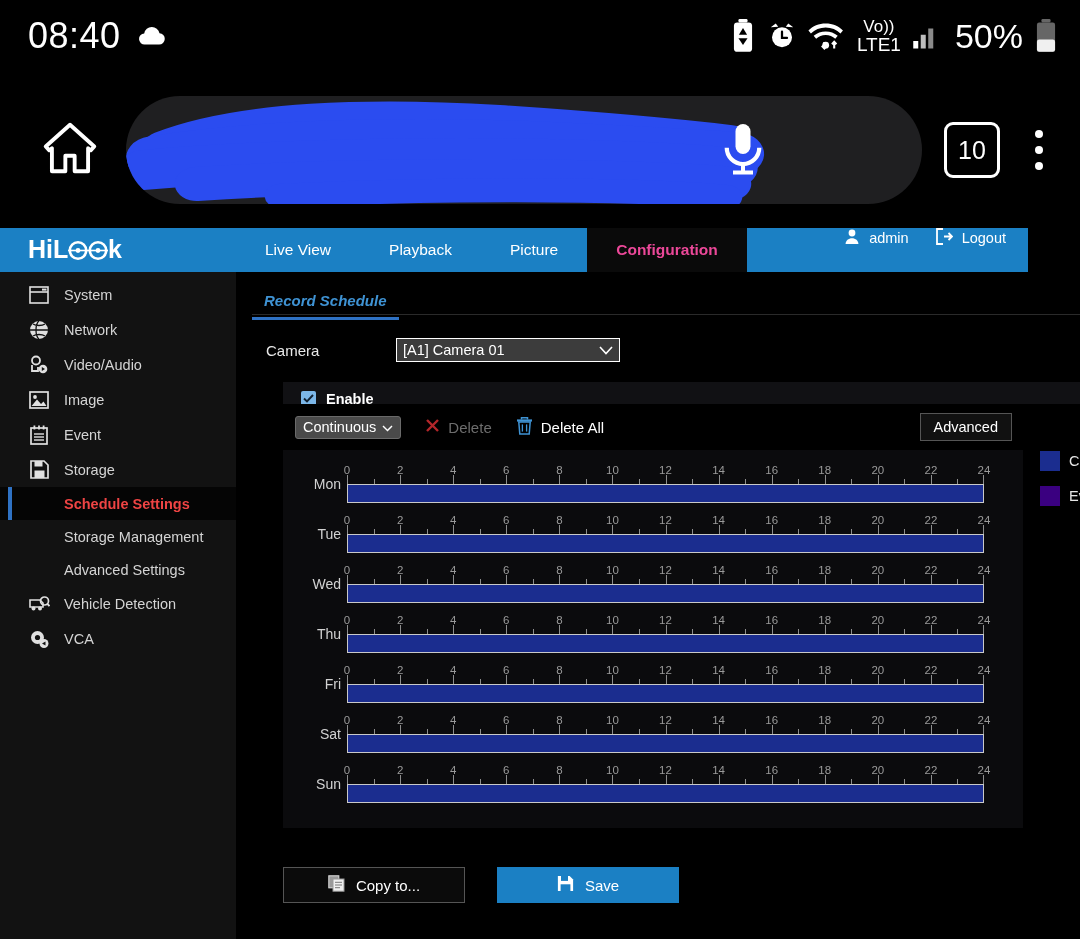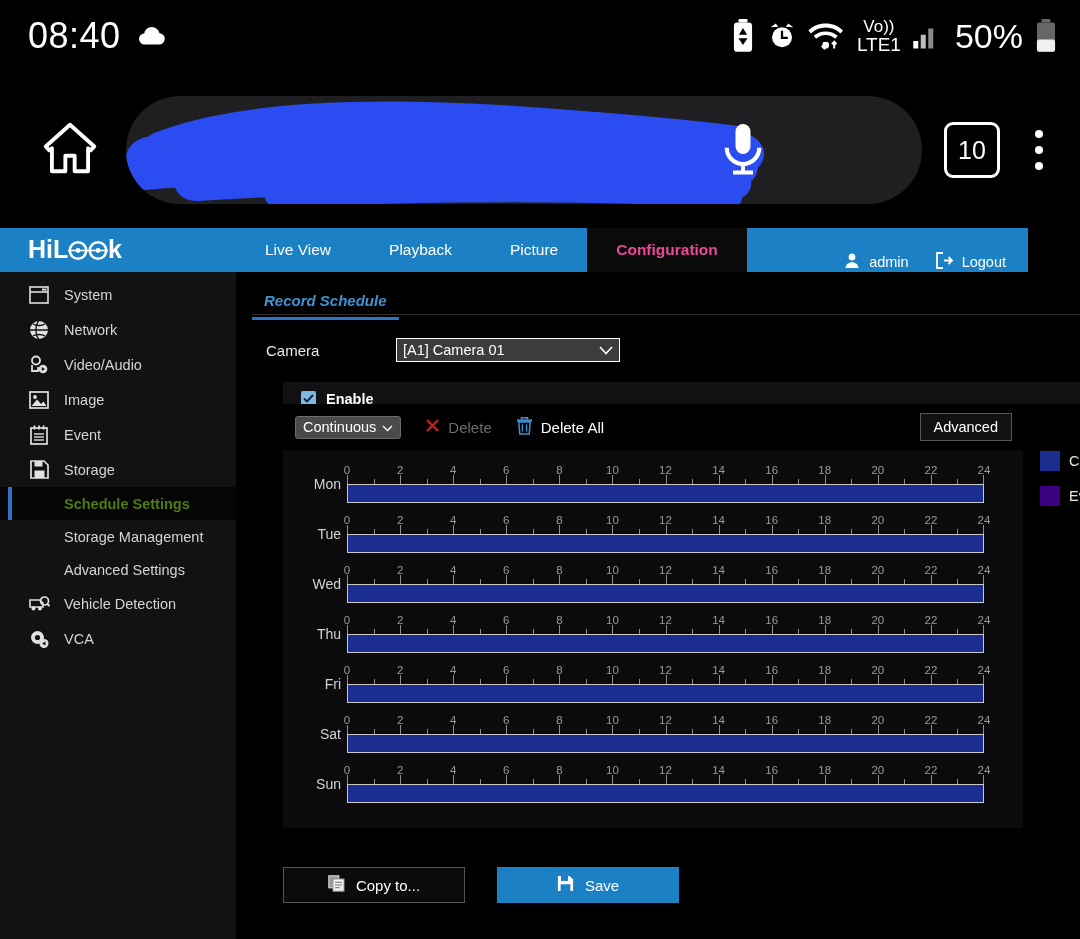--- a/index.html
+++ b/index.html
@@ -57,38 +57,38 @@
     background: #1b80c4; display: flex; align-items: stretch;
   }
   .logo { width: 236px; display: flex; align-items: center; padding-left: 28px; }
   .logo svg { display: block; }
   .nav { display: flex; align-items: stretch; }
   .nav-item {
     display: flex; align-items: center; padding: 0 29px;
     color: #fff; font-size: 15.5px; white-space: nowrap;
   }
   .nav-item.active { background: #0a0a0a; color: #ec4899; font-weight: bold; }
-  .hl-right { margin-left: auto; display: flex; align-items: flex-end; gap: 26px; padding-right: 22px; }
+  .hl-right { margin-left: auto; display: flex; align-items: flex-start; gap: 26px; padding-right: 22px; }
   .hl-right .cell { display: flex; align-items: center; gap: 9px; color: #fff; font-size: 14.5px; }
 
   
   .sidebar {
     position: absolute; left: 0; top: 272px; width: 236px; height: 667px;
     background: #121212;
   }
   .side-item {
     display: flex; align-items: center; height: 35px; padding-left: 28px;
     color: #d4d4d4; font-size: 14.5px; gap: 14px; position: relative;
   }
   .side-item .sicon { width: 22px; height: 22px; display: flex; align-items: center; justify-content: center; flex: 0 0 22px; }
   .side-sub {
     display: flex; align-items: center; height: 33px; padding-left: 64px;
     color: #d4d4d4; font-size: 14.5px; position: relative;
   }
-  .side-sub.active { background: #050505; color: #4d7c0f; font-weight: bold; }
+  .side-sub.active { background: #050505; color: #ef4444; font-weight: bold; }
   .side-sub.active::before {
     content: ""; position: absolute; left: 8px; top: 0; bottom: 0; width: 4px; background: #2f72c4;
   }
   .side-gap { height: 5px; }
 
   
   .content {
     position: absolute; left: 236px; top: 272px; width: 844px; height: 667px;
     background: #000;
   }

